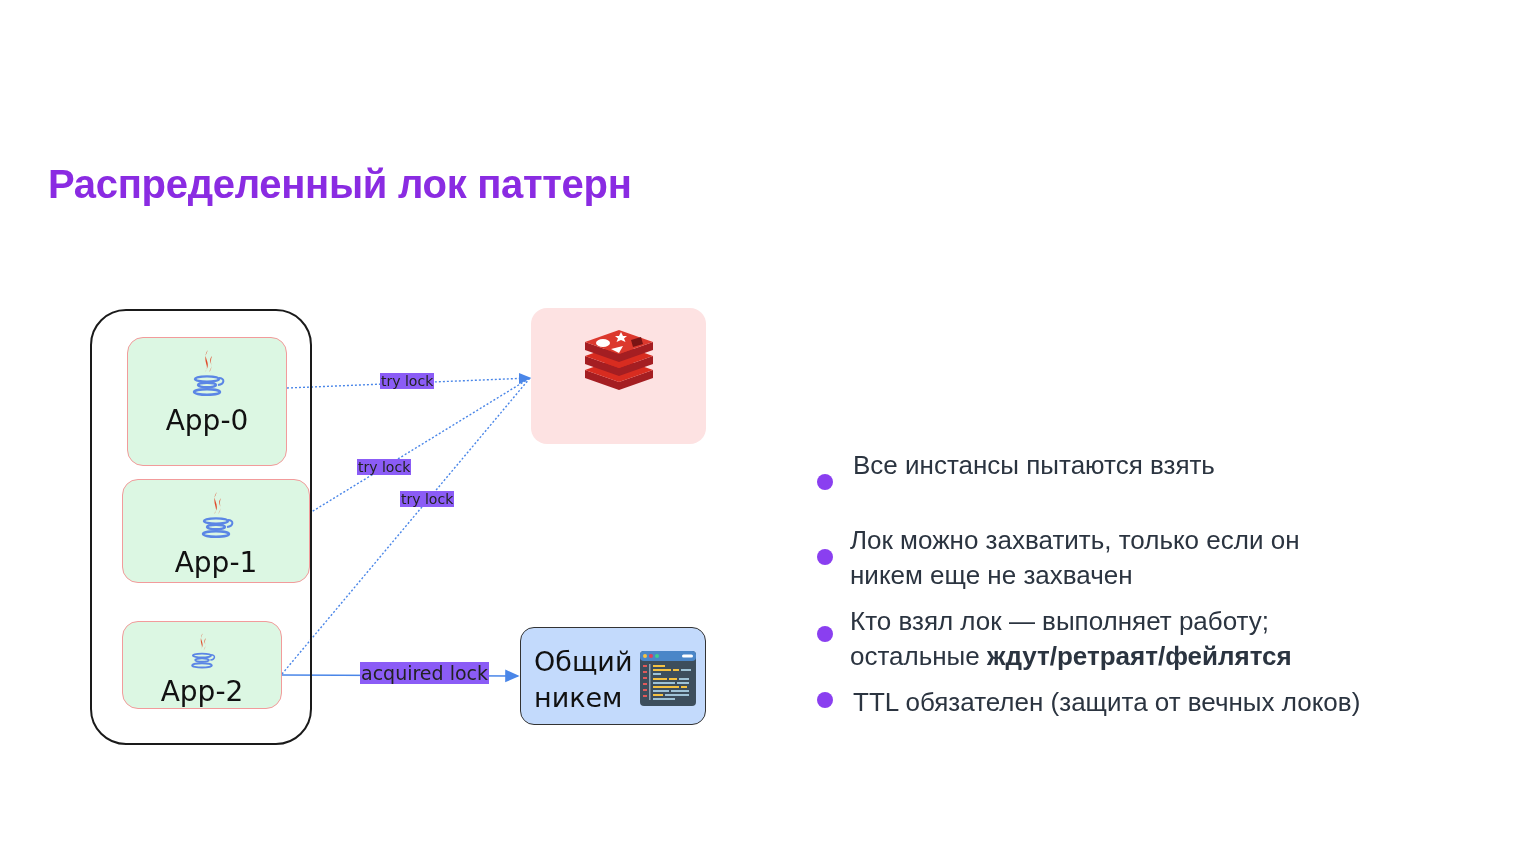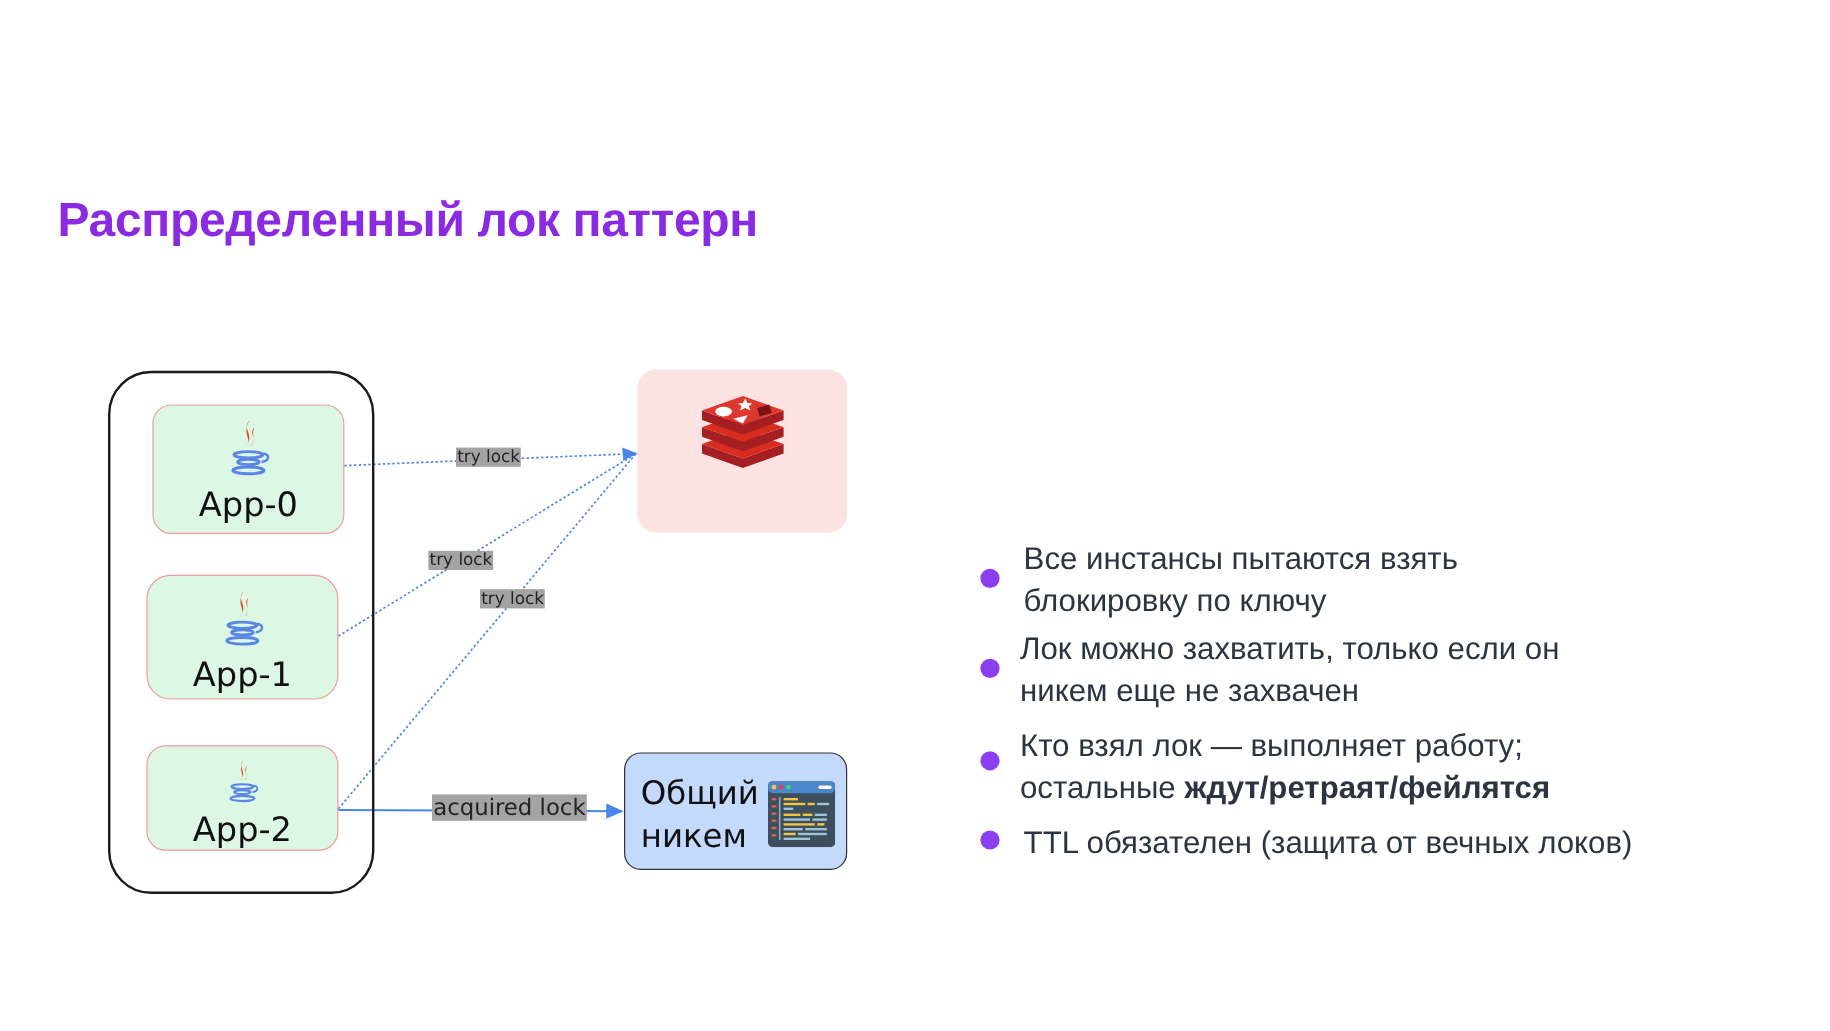--- a/index.html
+++ b/index.html
@@ -7,21 +7,21 @@
   .title{position:absolute;left:48px;top:114px;font-size:40px;font-weight:bold;color:#8a2be2;letter-spacing:-0.3px;font-family:"Liberation Sans",sans-serif;margin-top:48px;}
   .container{position:absolute;left:90px;top:309px;width:222px;height:436px;border:2px solid #1a1a1a;border-radius:36px;box-sizing:border-box;}
   .app{position:absolute;background:#dcf7e3;border:1.5px solid #f29b9b;border-radius:16px;box-sizing:border-box;display:flex;flex-direction:column;align-items:center;}
   .app .label{font-size:28px;color:#111;font-family:"DejaVu Sans",sans-serif;margin-top:2px;}
   .app svg{margin-top:10px;}
   .db{position:absolute;left:531px;top:308px;width:175px;height:136px;background:#fde2e2;border-radius:16px;display:flex;flex-direction:column;align-items:center;}
   .db .label{font-size:33px;color:#111;font-family:"DejaVu Sans",sans-serif;margin-top:2px;}
   .res{position:absolute;left:520px;top:627px;width:186px;height:98px;background:#c3dafc;border:1.5px solid #333;border-radius:14px;box-sizing:border-box;}
   .res .label{position:absolute;left:13px;top:16px;font-size:27px;line-height:36px;color:#111;font-family:"DejaVu Sans",sans-serif;}
   .res svg{position:absolute;left:119px;top:23px;}
-  .edge-label{position:absolute;font-size:14px;color:#222;font-family:"DejaVu Sans",sans-serif;background:#a3a3a3;padding:0 1px;white-space:nowrap;}
+  .edge-label{position:absolute;font-size:14px;color:#222;font-family:"DejaVu Sans",sans-serif;background:#8b5cf6;padding:0 1px;white-space:nowrap;}
   .edge-label.big{font-size:19px;margin-left:44px;}
   svg.lines{position:absolute;left:0;top:0;}
   .bullets{position:absolute;left:814px;top:448px;width:640px;}
   .bullet{position:absolute;left:0;font-size:26px;line-height:35px;color:#2b3440;font-family:"Liberation Sans",sans-serif;white-space:nowrap;}
   .dot{position:absolute;width:16px;height:16px;border-radius:50%;background:#8a3ff0;}
   .bullet .txt{position:absolute;}
   b{font-weight:bold;color:#2b3440;}
 </style>
 </head>
 <body>
@@ -35,33 +35,33 @@
     </marker>
   </defs>
   <line x1="287" y1="388" x2="530" y2="378" stroke="#4a86e8" stroke-width="1.4" stroke-dasharray="2,2" marker-end="url(#arr)"></line>
   <line x1="282" y1="530" x2="530" y2="378" stroke="#4a86e8" stroke-width="1.4" stroke-dasharray="2,2"></line>
   <line x1="282" y1="674" x2="530" y2="378" stroke="#4a86e8" stroke-width="1.4" stroke-dasharray="2,2"></line>
   <line x1="282" y1="675" x2="518" y2="676" stroke="#4a86e8" stroke-width="1.6" marker-end="url(#arr)"></line>
 </svg>
 
 <div class="container"></div>
 
-<div class="app" style="left:127px;top:337px;width:160px;height:108px;">
+<div class="app" style="left:127px;top:337px;width:160px;height:129px;">
   <svg width="40" height="54" viewBox="0 0 40 54">
     <path d="M21 2 C14 10 26 14 18 24 C24 18 14 14 21 2Z" fill="#e04a2a"></path>
     <path d="M25 8 C20 14 28 16 22 24 C27 19 22 15 25 8Z" fill="#e04a2a"></path>
     <ellipse cx="20" cy="31" rx="12" ry="2.6" fill="none" stroke="#5b86e5" stroke-width="2.4"></ellipse>
     <path d="M32 30 C38 30 38 36 31 37" fill="none" stroke="#5b86e5" stroke-width="2"></path>
     <ellipse cx="20" cy="37" rx="9" ry="2.2" fill="none" stroke="#5b86e5" stroke-width="2.4"></ellipse>
     <ellipse cx="20" cy="44" rx="13" ry="2.8" fill="none" stroke="#5b86e5" stroke-width="2.4"></ellipse>
   </svg>
   <div class="label">App-0</div>
 </div>
 
-<div class="app" style="left:122px;top:479px;width:160px;height:104px;border-radius:20px;">
+<div class="app" style="left:122px;top:479px;width:188px;height:104px;">
   <svg width="40" height="54" viewBox="0 0 40 54">
     <path d="M21 2 C14 10 26 14 18 24 C24 18 14 14 21 2Z" fill="#e04a2a"></path>
     <path d="M25 8 C20 14 28 16 22 24 C27 19 22 15 25 8Z" fill="#e04a2a"></path>
     <ellipse cx="20" cy="31" rx="12" ry="2.6" fill="none" stroke="#5b86e5" stroke-width="2.4"></ellipse>
     <path d="M32 30 C38 30 38 36 31 37" fill="none" stroke="#5b86e5" stroke-width="2"></path>
     <ellipse cx="20" cy="37" rx="9" ry="2.2" fill="none" stroke="#5b86e5" stroke-width="2.4"></ellipse>
     <ellipse cx="20" cy="44" rx="13" ry="2.8" fill="none" stroke="#5b86e5" stroke-width="2.4"></ellipse>
   </svg>
   <div class="label">App-1</div>
 </div>
@@ -135,21 +135,20 @@
 <div class="edge-label" style="left:380px;top:373px;">try lock</div>
 <div class="edge-label" style="left:357px;top:459px;">try lock</div>
 <div class="edge-label" style="left:400px;top:491px;">try lock</div>
 <div class="edge-label big" style="left:316px;top:662px;">acquired lock</div>
 
 <div class="bullets">
   <div class="bullet" style="top:0;">
     <span class="dot" style="left:3px;top:26px;"></span>
     <span class="txt" style="left:39px;top:0;">
       <div>Все инстансы пытаются взять</div>
-      <div>блокировку по ключу</div>
     </span>
   </div>
   <div class="bullet" style="top:75px;">
     <span class="dot" style="left:3px;top:26px;"></span>
     <span class="txt" style="left:36px;top:0;">
       <div>Лок можно захватить, только если он</div>
       <div>никем еще не захвачен</div>
     </span>
   </div>
   <div class="bullet" style="top:156px;">

